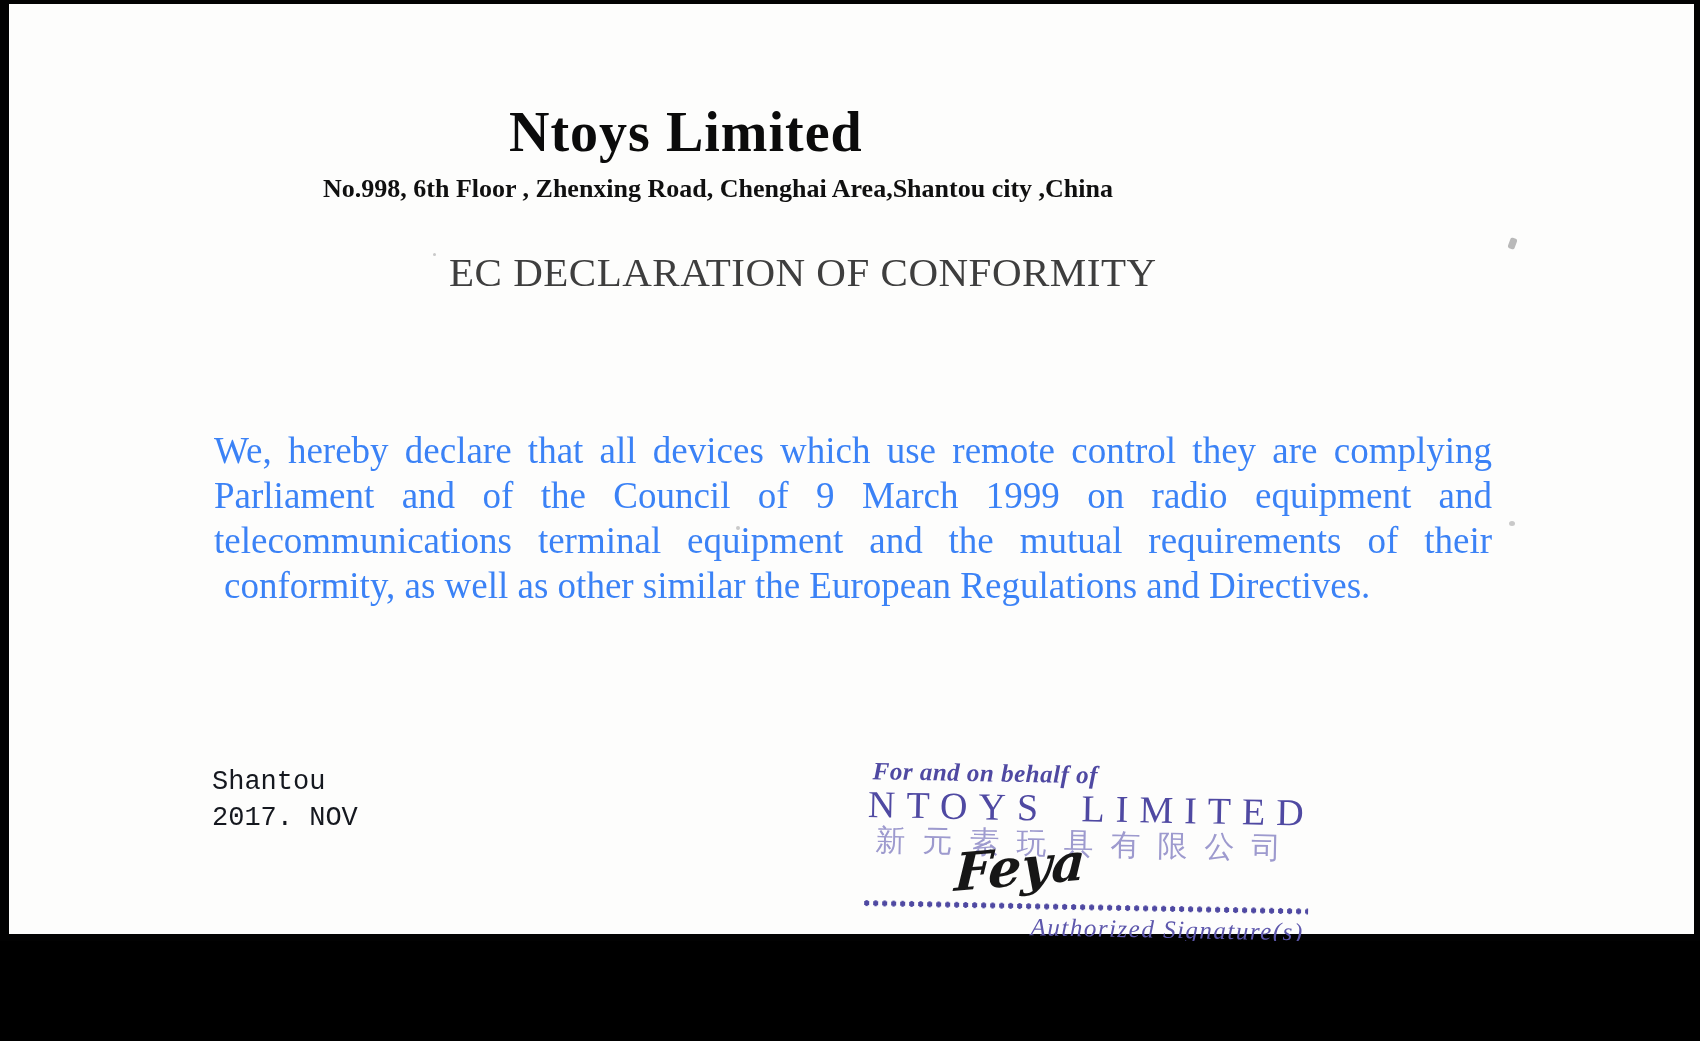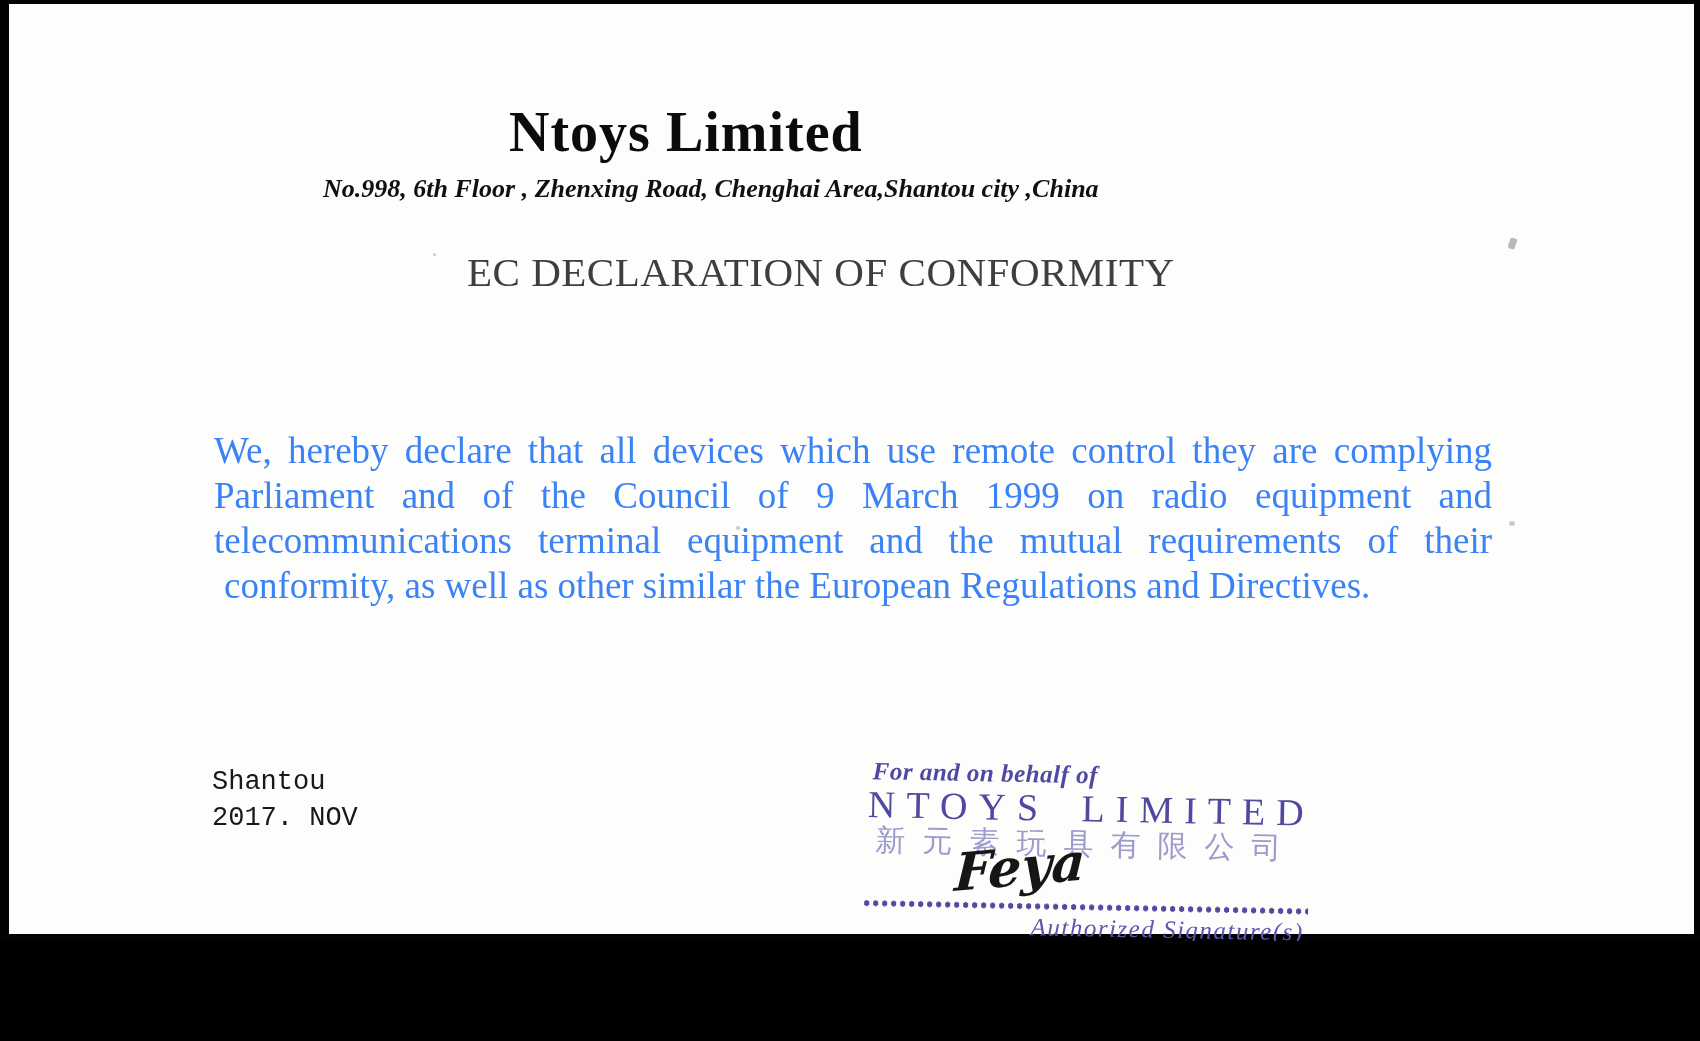--- a/index.html
+++ b/index.html
@@ -3,22 +3,22 @@
 <meta charset="utf-8">
 <style>
   html,body{margin:0;padding:0;background:#000;}
   .frame{position:relative;width:1700px;height:941px;background:#020202;overflow:hidden;
          font-family:"Liberation Serif", serif;}
   .page{position:absolute;left:9px;top:4px;right:6px;bottom:7px;background:#fdfdfc;}
 
   .abs{position:absolute;}
 
   .company-name{left:500px;top:96px;font-weight:bold;font-size:56px;letter-spacing:1px;color:#0b0b0b;white-space:nowrap;}
-  .address{left:314px;top:170px;font-weight:bold;font-size:26px;color:#101010;white-space:nowrap;font-style:italic;}
-  .ec-title{left:440px;top:244px;font-size:41px;letter-spacing:.5px;color:#3e3e3e;white-space:nowrap;margin-left:18px;}
+  .address{left:314px;top:170px;font-weight:bold;font-size:26px;color:#101010;white-space:nowrap;}
+  .ec-title{left:440px;top:244px;font-size:41px;letter-spacing:.5px;color:#3e3e3e;white-space:nowrap;}
 
   .body-par{left:205px;top:424px;width:1278px;font-size:37px;line-height:45px;color:#3b82f6;}
   .body-par .bline{text-align:justify;text-align-last:justify;height:45px;}
   .body-par .bline.last{text-align-last:auto;margin-left:10px;}
 
   .place-date{left:203px;top:760px;font-family:Liberation Mono, monospace;font-size:27px;line-height:36px;color:#15181f;}
 
   .stamp{left:856px;top:752px;width:446px;transform:rotate(1.1deg);transform-origin:left top;color:#4f49a2;}
   .stamp-preamble{font-style:italic;font-weight:bold;font-size:25px;letter-spacing:.5px;padding-left:8px;line-height:30px;}
   .stamp-company{font-size:38px;line-height:40px;letter-spacing:11px;word-spacing:12px;padding-left:4px;margin-top:-2px;white-space:nowrap;}

